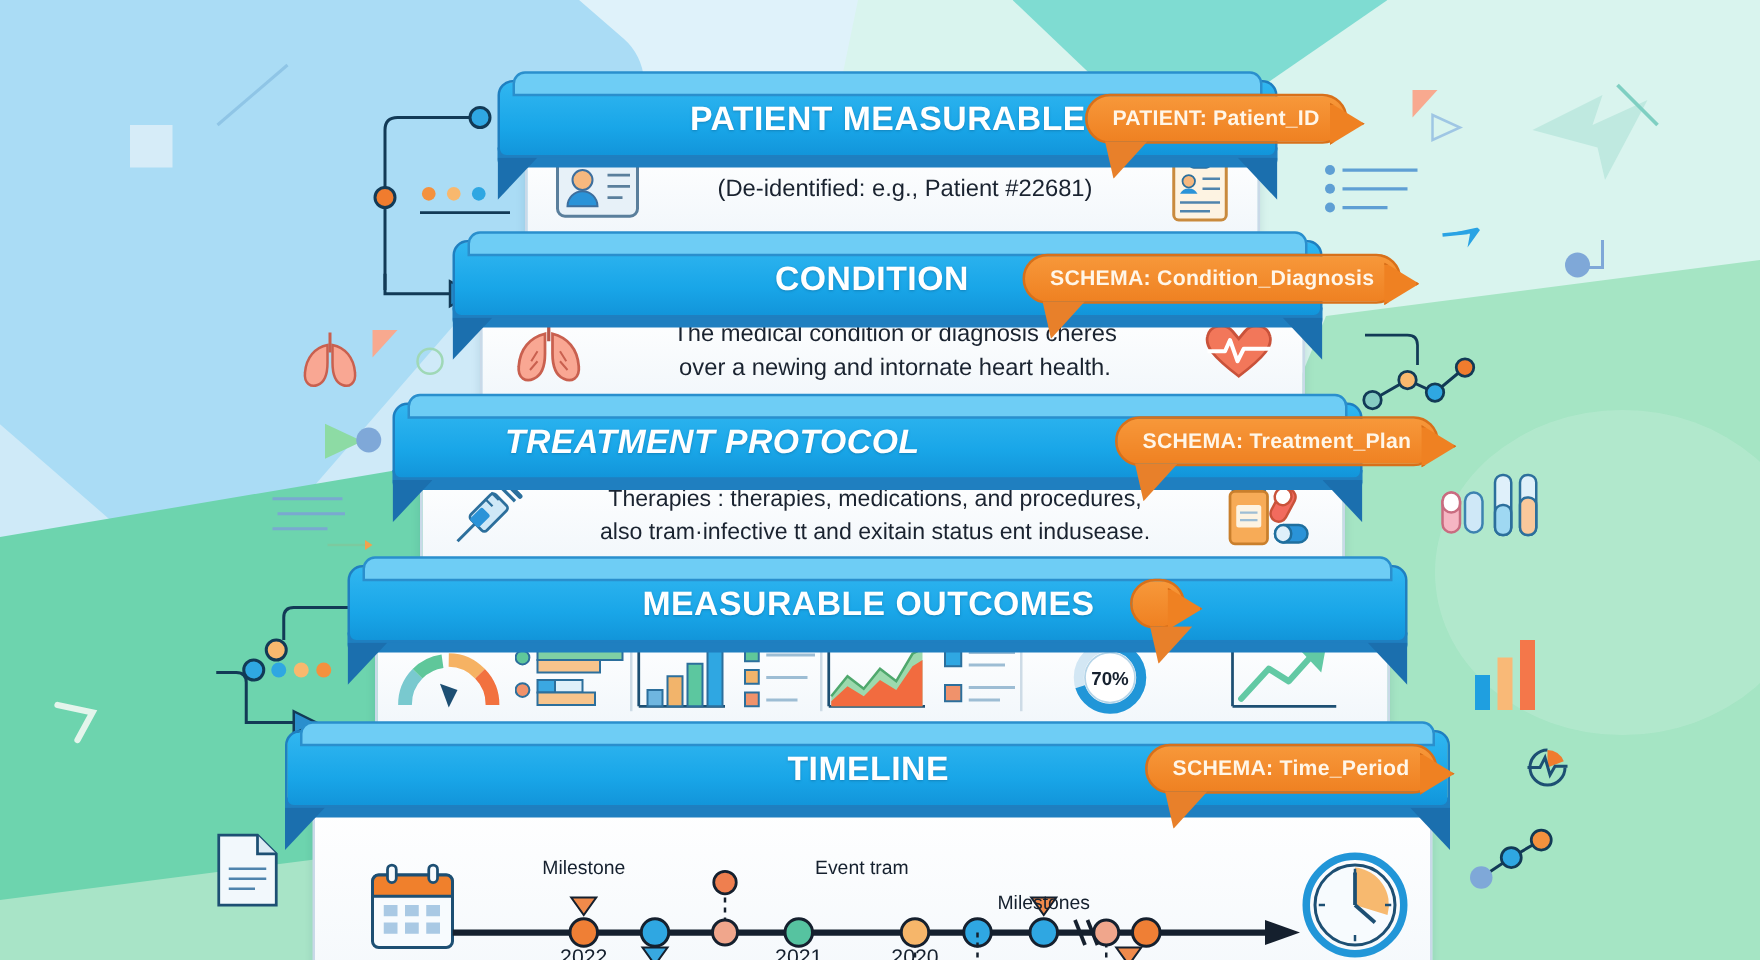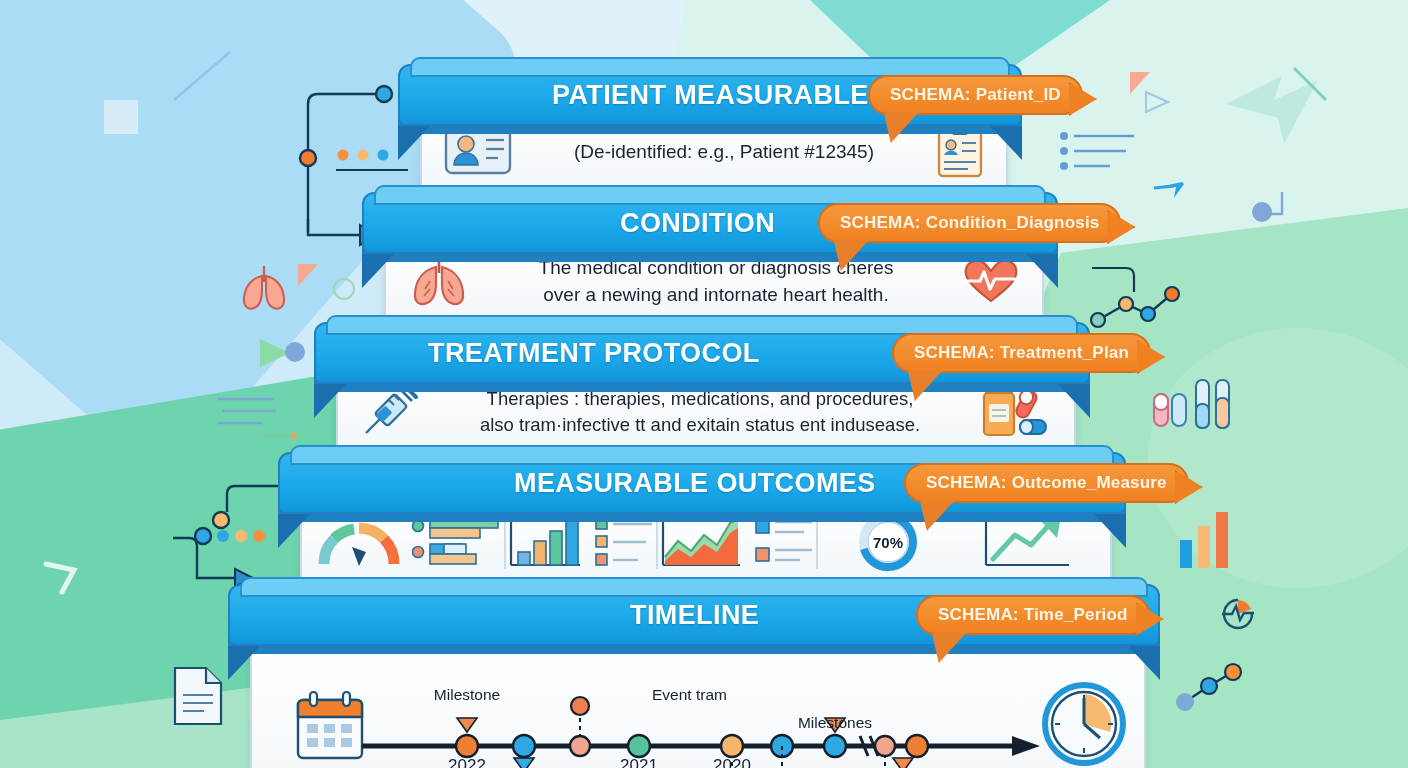--- a/index.html
+++ b/index.html
@@ -450,21 +450,21 @@
         <span class="ico">
           <svg width="68" height="50" viewBox="0 0 68 50">
             <rect x="2" y="2" width="64" height="46" rx="6" fill="#e7f1f8" stroke="#5a7f9c" stroke-width="2.4"></rect>
             <circle cx="22" cy="19" r="8" fill="#f6b87f" stroke="#3d6f9e" stroke-width="1.6"></circle>
             <path d="M10 40 A12 12 0 0 1 34 40 Z" fill="#2a93d8" stroke="#3d6f9e" stroke-width="1.6"></path>
             <line x1="42" y1="15" x2="60" y2="15" stroke="#5a7f9c" stroke-width="2.2"></line>
             <line x1="42" y1="24" x2="60" y2="24" stroke="#5a7f9c" stroke-width="2.2"></line>
             <line x1="42" y1="33" x2="54" y2="33" stroke="#5a7f9c" stroke-width="2.2"></line>
           </svg>
         </span>
-        <span class="panel-text">(De-identified: e.g., Patient #12345)</span>
+        <span class="panel-text">(De-identified: e.g., Patient #22681)</span>
         <span class="ico">
           <svg width="48" height="58" viewBox="0 0 48 58">
             <rect x="3" y="8" width="42" height="47" rx="4" fill="#fdf3e2" stroke="#c98a3d" stroke-width="2.4"></rect>
             <rect x="16" y="2" width="16" height="11" rx="3" fill="#6a9fd4" stroke="#2c6f9c" stroke-width="2"></rect>
             <circle cx="15" cy="24" r="5" fill="#f6b87f" stroke="#2c6f9c" stroke-width="1.4"></circle>
             <path d="M8 34 A8 8 0 0 1 22 34 Z" fill="#2a93d8"></path>
             <line x1="26" y1="22" x2="40" y2="22" stroke="#4f84ad" stroke-width="2"></line>
             <line x1="26" y1="30" x2="40" y2="30" stroke="#4f84ad" stroke-width="2"></line>
             <line x1="8" y1="41" x2="40" y2="41" stroke="#4f84ad" stroke-width="2"></line>
             <line x1="8" y1="48" x2="32" y2="48" stroke="#4f84ad" stroke-width="2"></line>
@@ -472,21 +472,21 @@
         </span>
       </div>
     </div>
     <div class="hdr" style="width:624px;">
       <span class="band-title" style="margin-left:152px;">PATIENT MEASURABLE</span>
     </div>
     <div class="hdr-base" style="width:624px;"></div>
     <div class="fold"></div>
     <div class="fold-r" style="left:592px;"></div>
     <div class="schema-tag" style="left:470px;top:11px;">
-      <span class="tag-text">SCHEMA: Patient_ID</span>
+      <span class="tag-text">PATIENT: Patient_ID</span>
       <span class="tag-point"></span>
       <span class="tag-fold"></span>
     </div>
   </div>
 
   <div class="band" style="left:362px;top:192px;width:696px;">
     <div class="panel" style="width:660px;height:76px;left:22px;">
       <div class="panel-row">
         <span class="ico">
           <svg width="62" height="58" viewBox="0 0 62 58">
@@ -548,21 +548,21 @@
             <line x1="14" y1="36" x2="28" y2="36" stroke="#9dbdd4" stroke-width="1.8"></line>
             <rect x="42" y="10" width="13" height="28" rx="6.5" transform="rotate(28 48 24)" fill="#f26b5e" stroke="#c9523a" stroke-width="2"></rect>
             <rect x="42" y="10" width="13" height="14" rx="6.5" transform="rotate(28 48 17)" fill="#ffffff" stroke="#c9523a" stroke-width="2"></rect>
             <rect x="42" y="40" width="26" height="14" rx="7" fill="#2a93d8" stroke="#1f6f9e" stroke-width="2"></rect>
             <rect x="42" y="40" width="13" height="14" rx="7" fill="#dff0fa" stroke="#1f6f9e" stroke-width="2"></rect>
           </svg>
         </span>
       </div>
     </div>
     <div class="hdr" style="width:776px;">
-      <span class="band-title" style="margin-left:112px;">TREATMENT PROTOCOL</span>
+      <span class="band-title" style="margin-left:88px;font-style:italic;">TREATMENT PROTOCOL</span>
     </div>
     <div class="hdr-base" style="width:776px;"></div>
     <div class="fold"></div>
     <div class="fold-r" style="left:744px;"></div>
     <div class="schema-tag" style="left:578px;top:11px;">
       <span class="tag-text">SCHEMA: Treatment_Plan</span>
       <span class="tag-point"></span>
       <span class="tag-fold"></span>
     </div>
   </div>
@@ -648,21 +648,20 @@
         </div>
       </div>
     </div>
     <div class="hdr" style="width:848px;">
       <span class="band-title" style="margin-left:234px;">MEASURABLE OUTCOMES</span>
     </div>
     <div class="hdr-base" style="width:848px;"></div>
     <div class="fold"></div>
     <div class="fold-r" style="left:816px;"></div>
     <div class="schema-tag" style="left:626px;top:11px;">
-      <span class="tag-text">SCHEMA: Outcome_Measure</span>
       <span class="tag-point"></span>
       <span class="tag-fold"></span>
     </div>
   </div>
 
   <div class="band" style="left:228px;top:584px;width:932px;">
     <div class="panel" style="width:896px;height:184px;left:22px;">
       <div class="tl-wrap">
 
         <span class="deco" style="left:42px;top:52px;">

